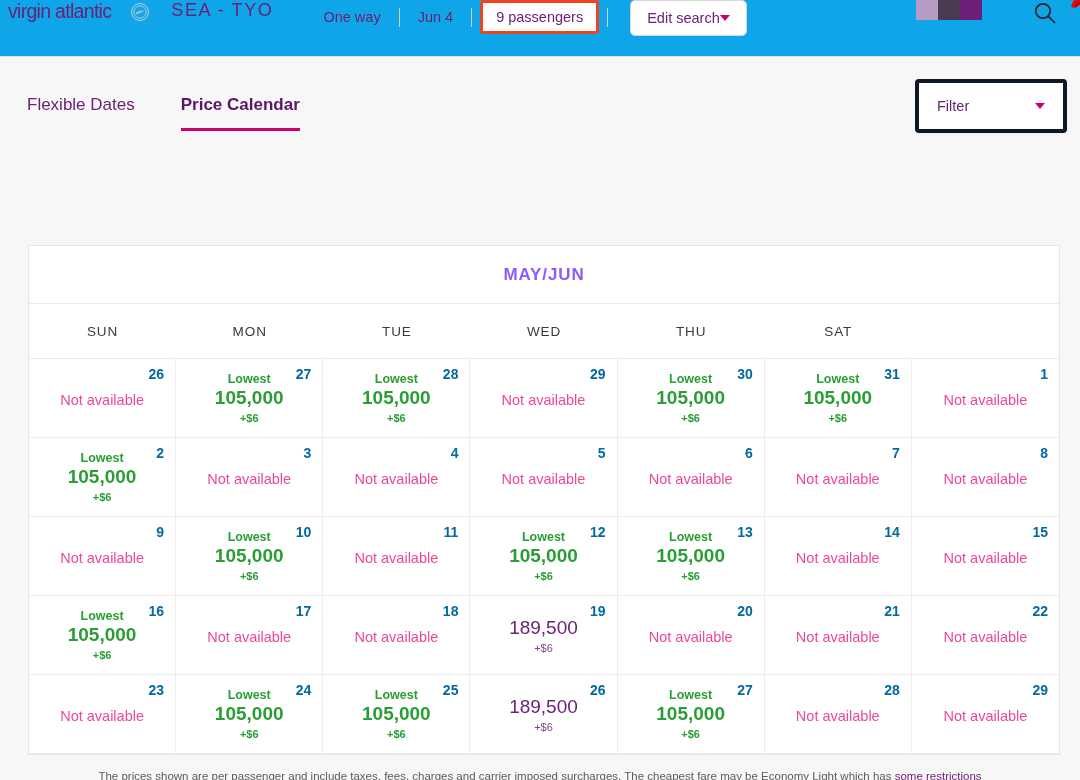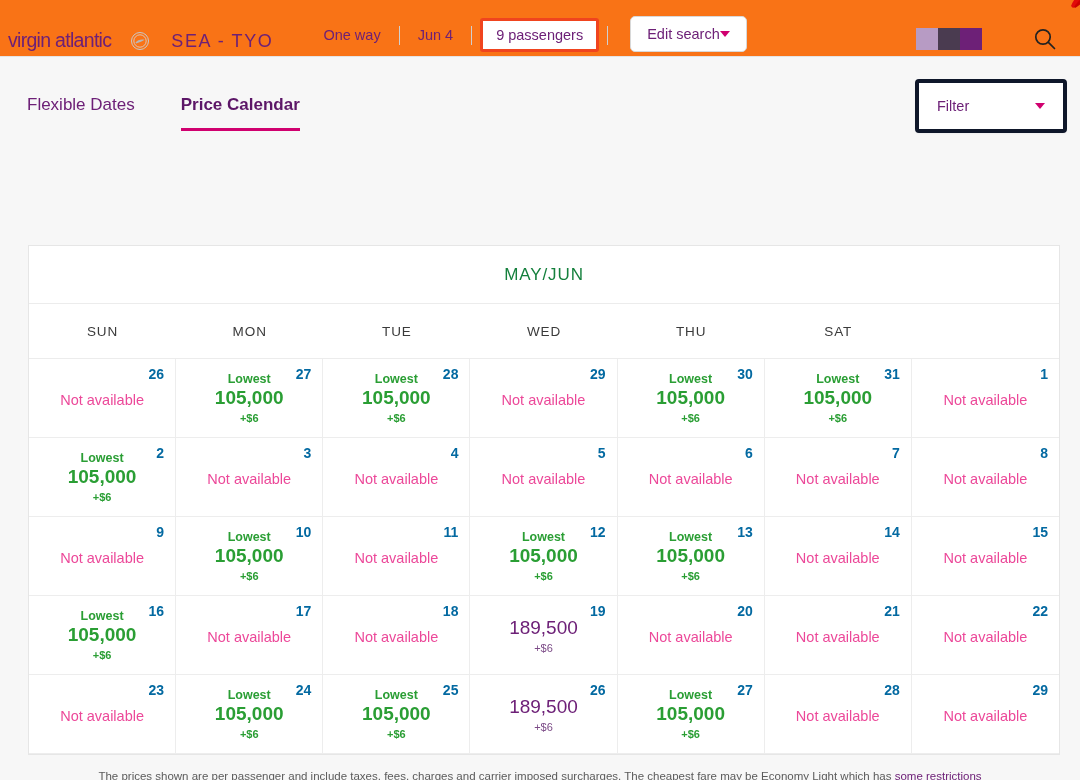--- a/index.html
+++ b/index.html
@@ -9,24 +9,24 @@
     height: 780px;
     font-family: "Liberation Sans", sans-serif;
     background: #f7f7f7;
     overflow: hidden;
     position: relative;
   }
 
   
   .header {
     height: 57px;
-    background: #f97316;
+    background: #0ea5e9;
     border-bottom: 1px solid #e4e4e4;
     display: flex;
-    align-items: flex-end;
+    align-items: flex-start;
     padding: 0 22px 4px 8px;
     position: relative;
   }
 
   .logo-wrap {
     display: flex;
     align-items: center;
     gap: 6px;
     margin-right: 22px;
   }
@@ -174,22 +174,22 @@
     top: 245px;
     width: 1032px;
     background: #fff;
     border: 1px solid #e6e6e6;
   }
   .cal-title {
     height: 58px;
     display: flex; align-items: center; justify-content: center;
     font-size: 17px;
     letter-spacing: 0.9px;
-    color: #15803d;
-    font-weight: 400;
+    color: #8b5cf6;
+    font-weight: 700;
     border-bottom: 1px solid #ececec;
   }
   .cal-dows {
     display: grid;
     grid-template-columns: repeat(7, 1fr);
     border-bottom: 1px solid #ececec;
   }
   .dow {
     height: 54px;
     display: flex; align-items: center; justify-content: center;

